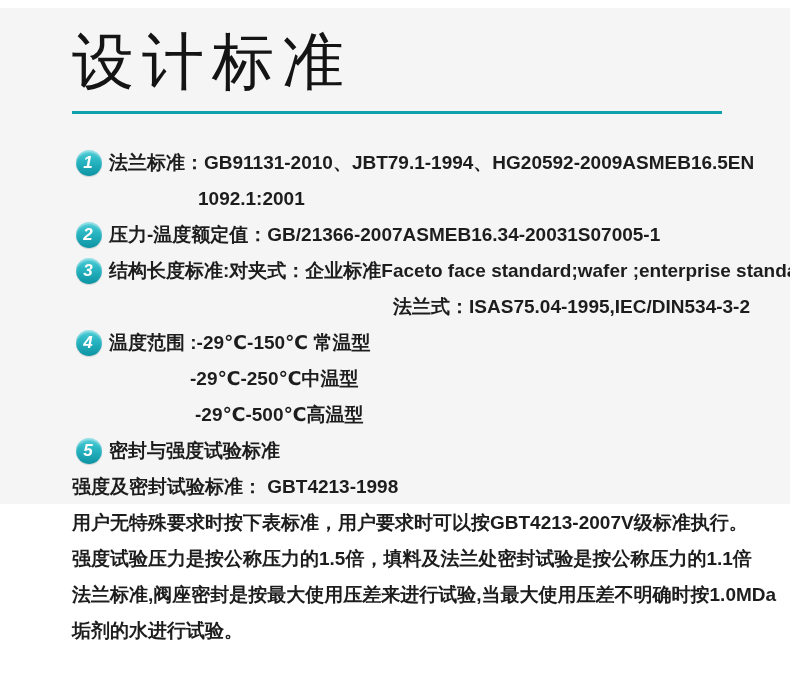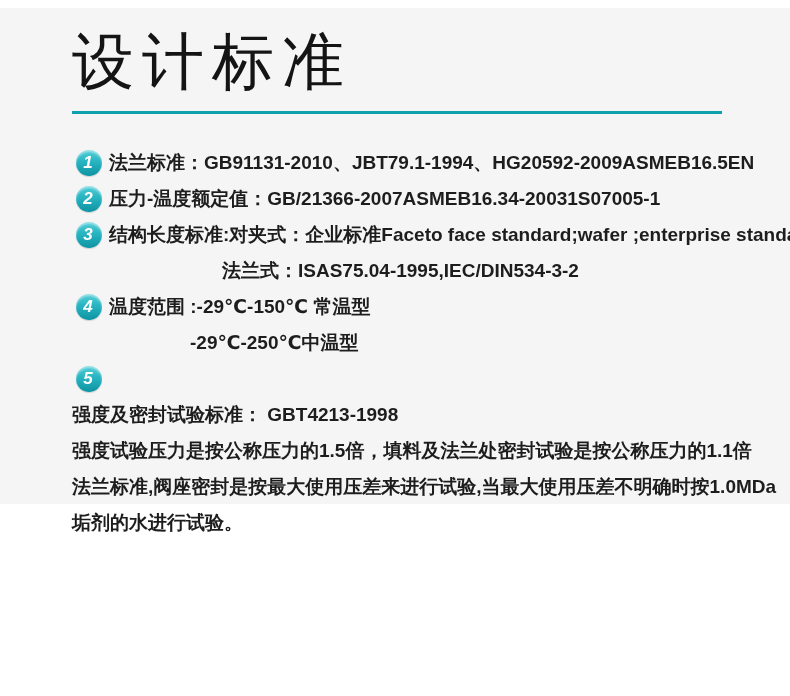--- a/index.html
+++ b/index.html
@@ -71,39 +71,42 @@
     color: #ffffff;
     font-size: 17px;
     font-style: italic;
     font-weight: 700;
     display: inline-flex;
     align-items: center;
     justify-content: center;
     padding-right: 2px;
   }
   .ind-a { padding-left: 126px; }  
-  .ind-b { padding-left: 150px; }  
+  .ind-b { padding-left: 150px; justify-content: flex-end; }  
   .ind-c { padding-left: 118px; }  
   .ind-d { padding-left: 123px; }  
 </style>
 </head>
 <body>
 
 <div class="page">
   <div class="top-strip"></div>
   <div class="content">
 
     <h1 class="title">设计标准</h1>
     <div class="divider"></div>
 
     <div class="list">
 
       <div class="row">
         <span class="badge">1</span>
         <span class="txt">法兰标准：GB91131-2010、JBT79.1-1994、HG20592-2009ASMEB16.5EN</span>
+      </div>
+      <div class="row ind-a">
+        <span class="txt">1092.1:2001</span>
       </div>
 
       <div class="row">
         <span class="badge">2</span>
         <span class="txt">压力-温度额定值：GB/21366-2007ASMEB16.34-20031S07005-1</span>
       </div>
 
       <div class="row">
         <span class="badge">3</span>
         <span class="txt">结构长度标准:对夹式：企业标准Faceto face standard;wafer ;enterprise standard</span>
@@ -112,29 +115,36 @@
         <span class="txt">法兰式：ISAS75.04-1995,IEC/DIN534-3-2</span>
       </div>
 
       <div class="row">
         <span class="badge">4</span>
         <span class="txt">温度范围 :-29℃-150℃  常温型</span>
       </div>
       <div class="row ind-c">
         <span class="txt">-29℃-250℃中温型</span>
       </div>
+      <div class="row ind-d">
+        <span class="txt">-29℃-500℃高温型</span>
+      </div>
 
       <div class="row">
         <span class="badge">5</span>
+        <span class="txt">密封与强度试验标准</span>
       </div>
 
       <div class="row">
         <span class="txt">强度及密封试验标准：  GBT4213-1998</span>
       </div>
 
+      <div class="row">
+        <span class="txt">用户无特殊要求时按下表标准，用户要求时可以按GBT4213-2007V级标准执行。</span>
+      </div>
       <div class="row">
         <span class="txt">强度试验压力是按公称压力的1.5倍，填料及法兰处密封试验是按公称压力的1.1倍</span>
       </div>
       <div class="row">
         <span class="txt">法兰标准,阀座密封是按最大使用压差来进行试验,当最大使用压差不明确时按1.0MDa</span>
       </div>
       <div class="row">
         <span class="txt">垢剂的水进行试验。</span>
       </div>
 

